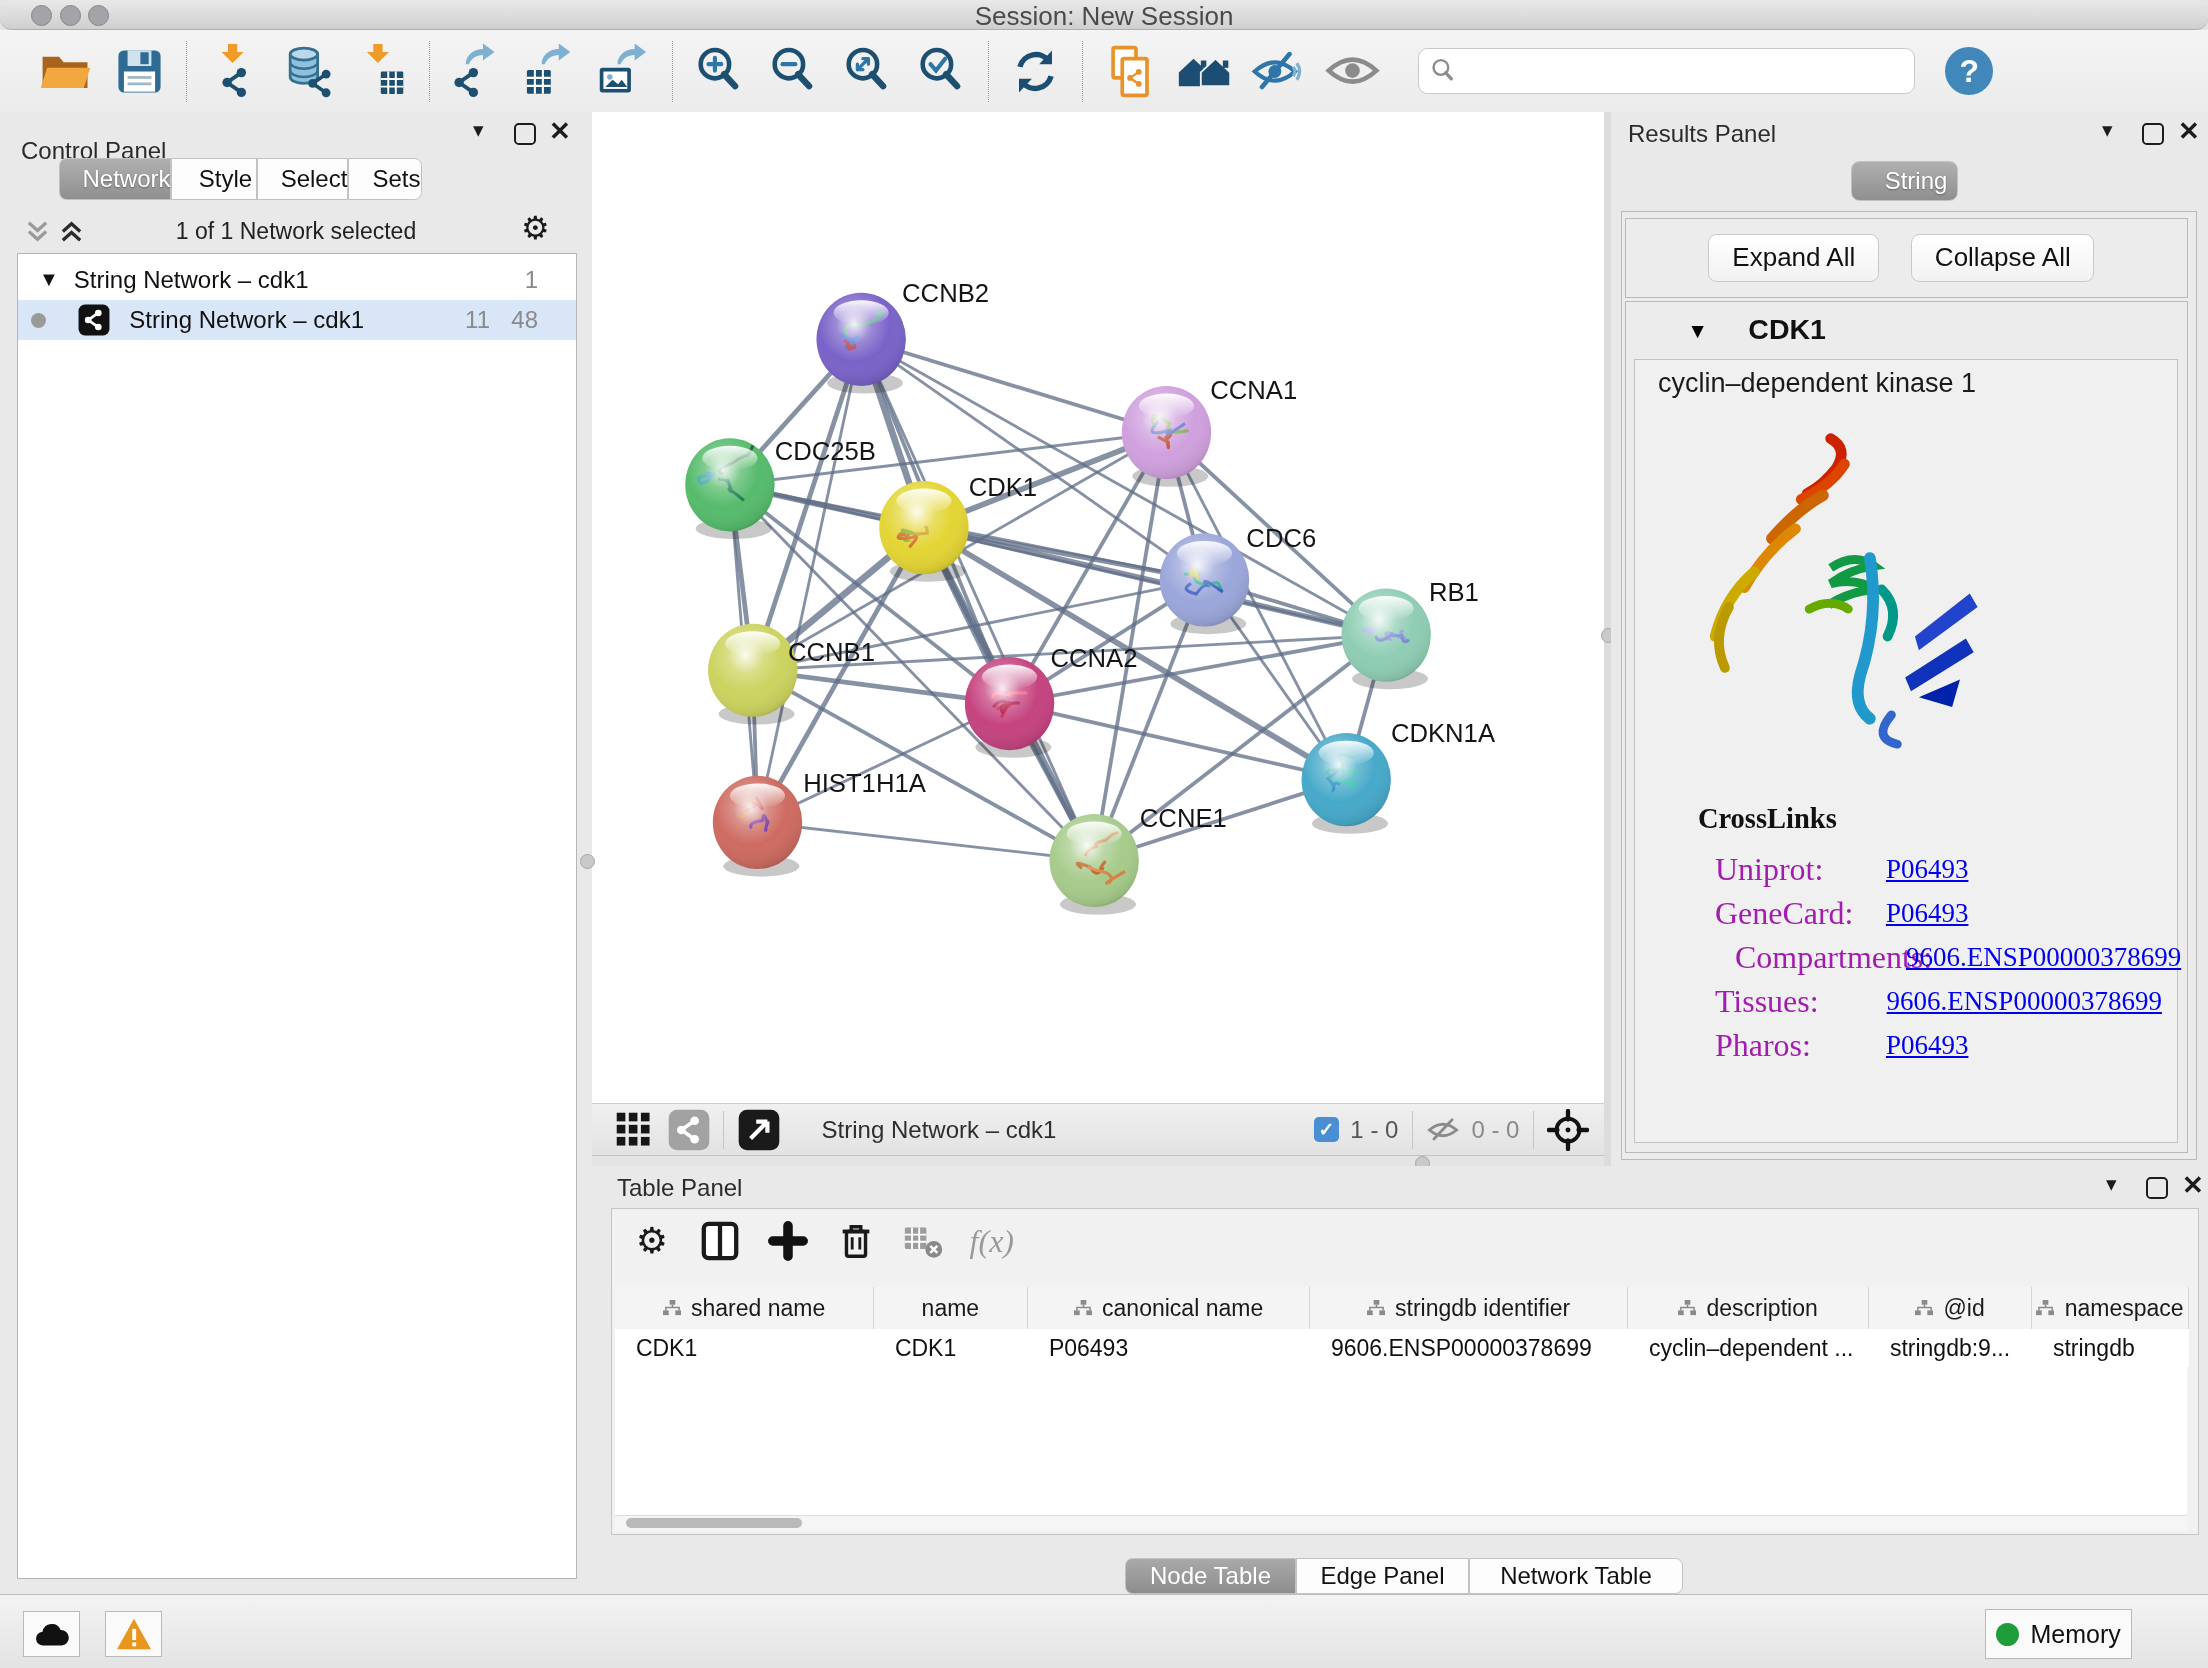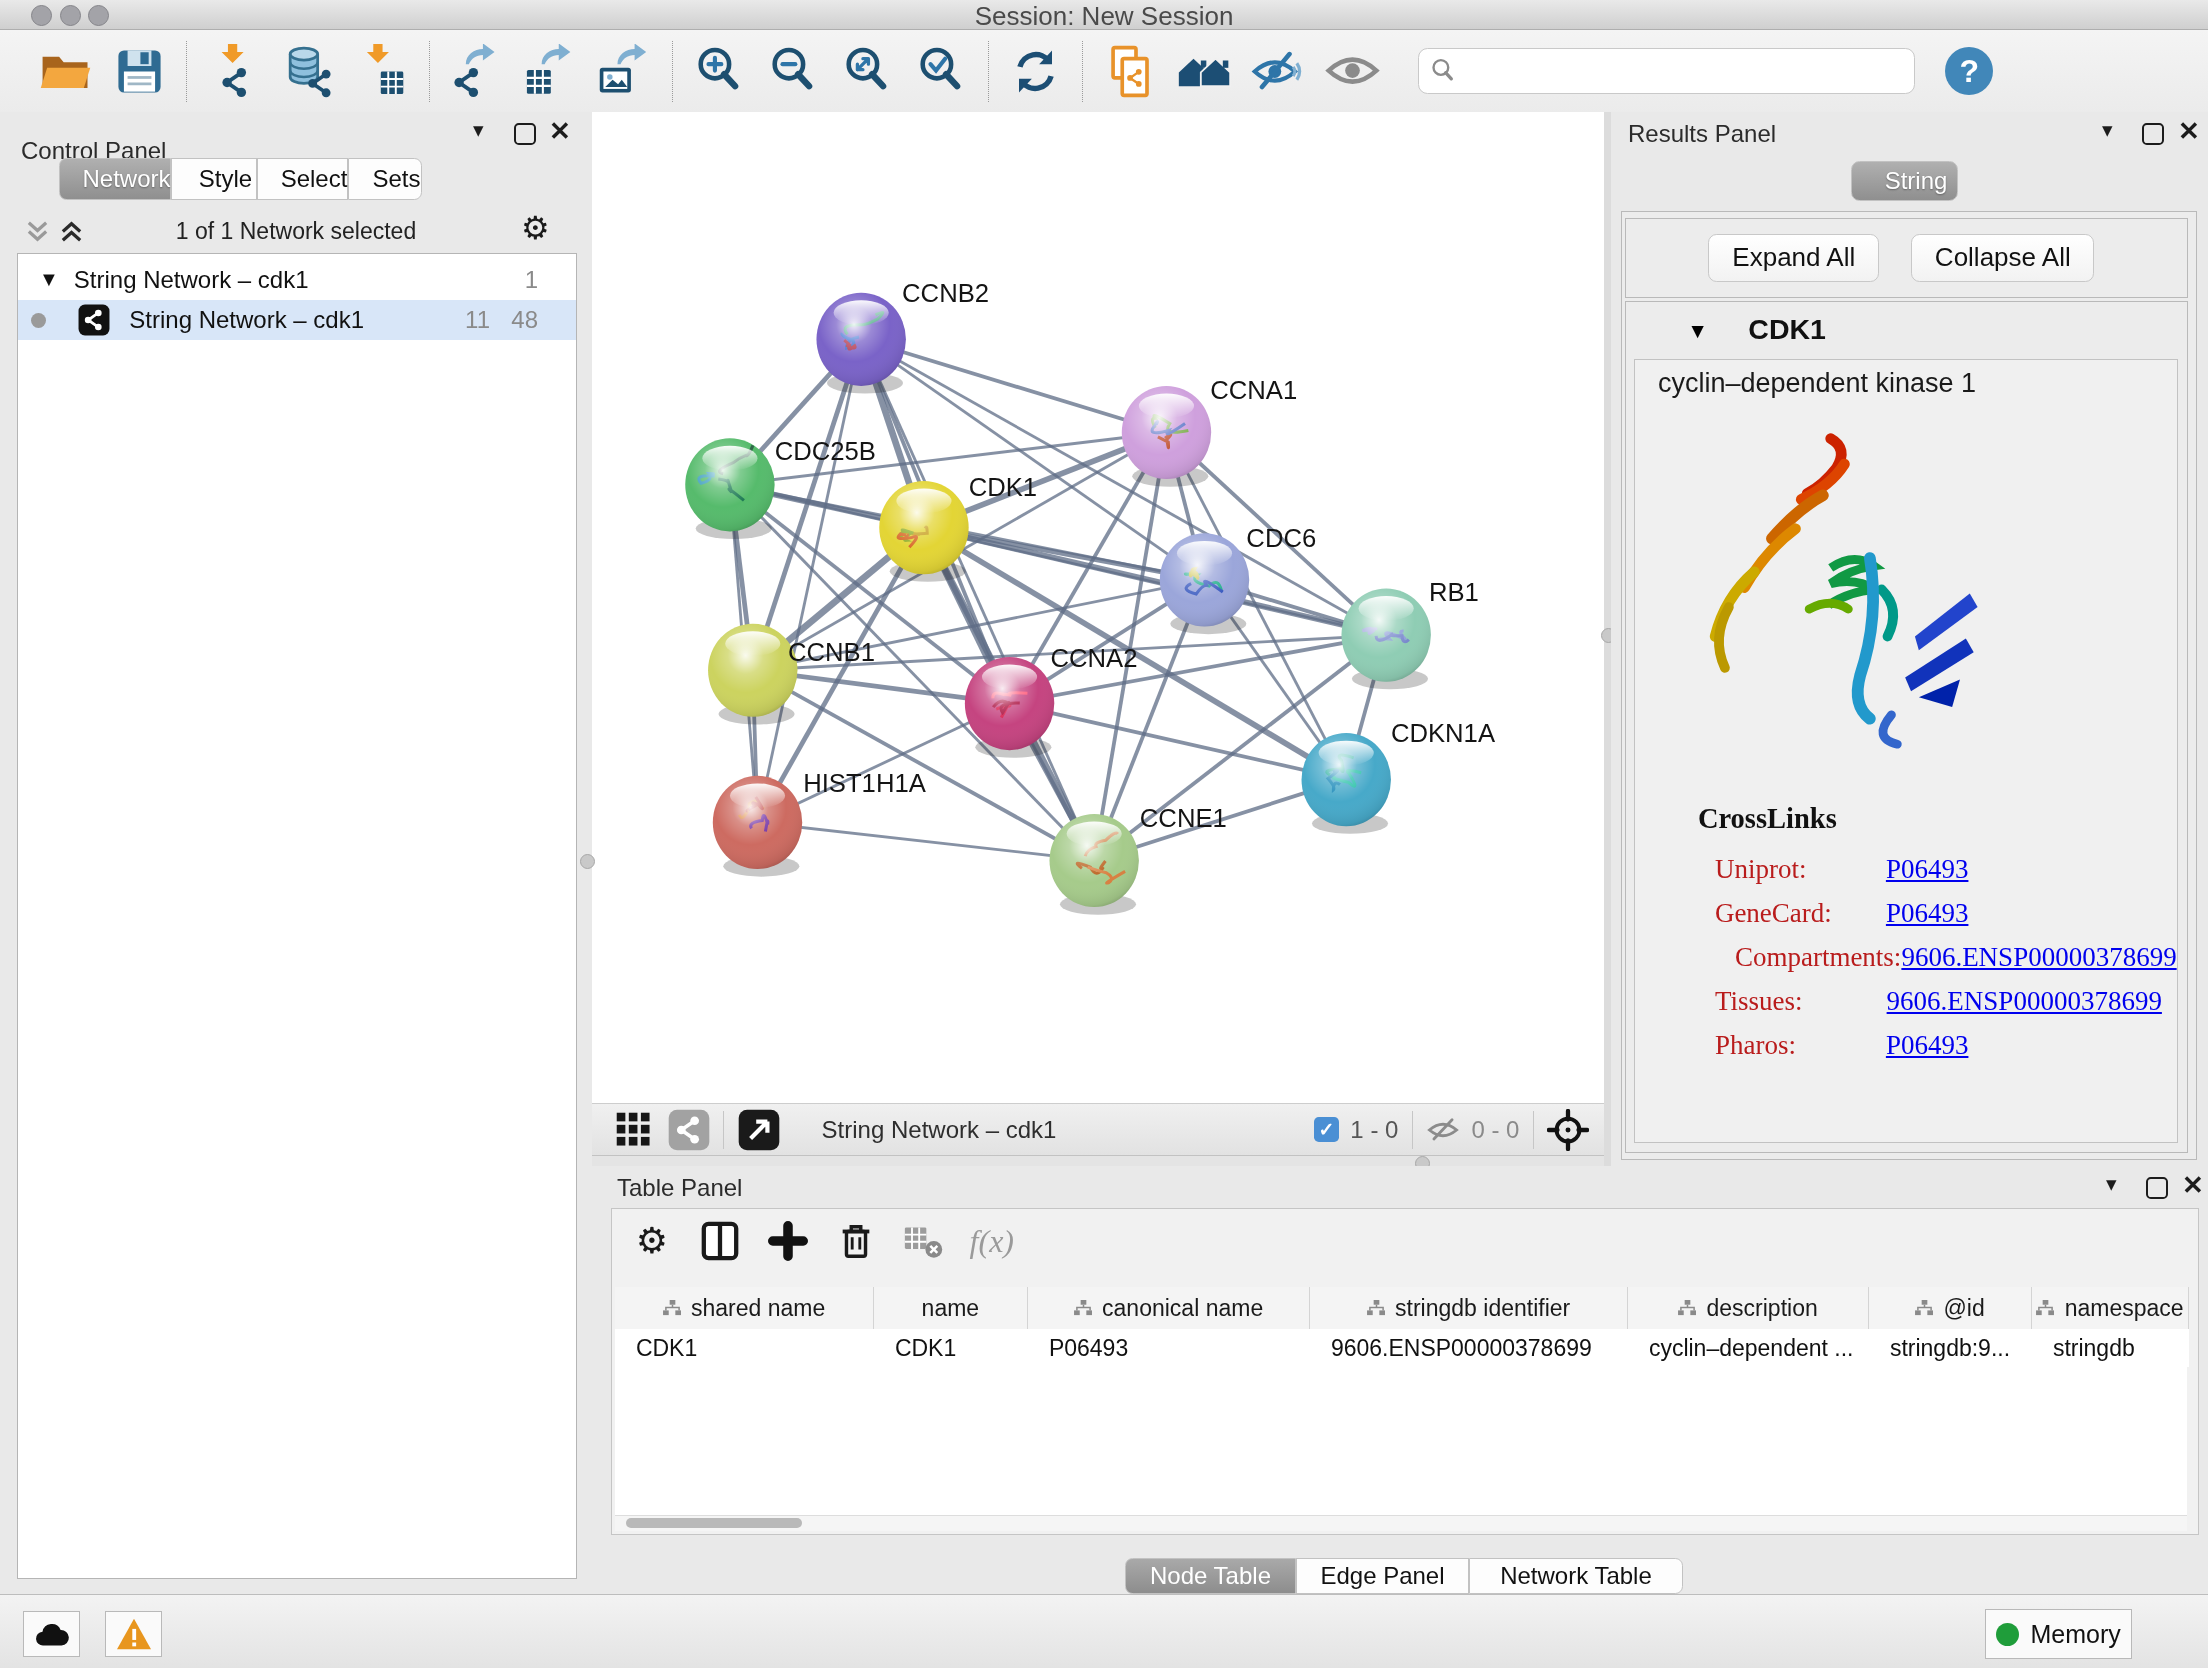--- a/index.html
+++ b/index.html
@@ -1,21 +1,21 @@
 <!DOCTYPE html>
 <html style="font-size:15px"><head>
 <meta charset="utf-8">
 <style>
   html,body{margin:0;padding:0;width:2208px;height:1668px;overflow:hidden;
     font-family:"Liberation Sans",sans-serif;background:#e4e4e4;}
   .abs{position:absolute;}
   #root{position:absolute;left:0;top:0;width:2208px;height:1668px;background:#e4e4e4;}
   
   .titlebar{left:0;top:0;width:2208px;height:28.5px;background:linear-gradient(#e9e9e9,#cfcfcf);
-    border-bottom:1px solid #aeaeae;}
+    border-bottom:1px solid #aeaeae;border-radius:12px;}
   .tlight{position:absolute;top:4.8px;width:19px;height:19px;border-radius:50%;
     background:#a3a3a8;border:1px solid #85858a;}
   .wtitle{position:absolute;top:1px;left:0;width:100%;text-align:center;font-size:26px;color:#4a4a4a;}
   
   .toolbar{left:0;top:29.5px;width:2208px;height:83px;background:linear-gradient(#f4f4f4,#ebebeb);
     border-bottom:1px solid #c6c6c6;display:flex;align-items:center;}
   .tbtn{width:59px;height:59px;margin:0 7.6px;display:flex;align-items:center;justify-content:center;flex:0 0 auto;}
   .tbtn svg{width:55px;height:55px;}
   .tsep{width:0;height:61px;border-left:1.9px dotted #9a9a9a;margin:0 9.5px;flex:0 0 auto;}
   .searchbox{width:476px;height:44px;background:#fff;border:1.9px solid #c9c9c9;border-radius:9.5px;
@@ -46,21 +46,21 @@
     border-top:1px solid #cdcdcd;border-bottom:1px solid #c2c2c2;display:flex;align-items:center;}
   .nbsep{width:0;height:38px;border-left:1px solid #c6c6c6;margin:0 13.3px;}
   .vsplit{left:1604px;top:112px;width:7.6px;height:1054px;background:#dcdcdc;}
   .dot{position:absolute;width:13.3px;height:13.3px;border-radius:50%;background:#c9c9c9;border:1px solid #a8a8a8;}
   
   .rpanel{left:1611px;top:112px;width:597px;height:1054px;background:#e9e9e9;}
   .rbox{position:absolute;border:1.9px solid #b9b9b9;background:#e9e9e9;}
   .btn{background:linear-gradient(#ffffff,#f2f2f2);border:1.9px solid #c8c8c8;border-radius:8.6px;
     font-size:26px;color:#111;display:flex;align-items:center;justify-content:center;}
   .serif{font-family:"Liberation Serif",serif;}
-  .xl-label{font-size:27px;color:#b91c1c;}
+  .xl-label{font-size:32px;color:#a21caf;}
   .xl-link{font-size:27px;color:#0000ee;text-decoration:underline;}
   
   .tpanel{left:592px;top:1166px;width:1617px;height:428px;background:#e9e9e9;}
   .tp-inner{position:absolute;left:19px;top:42px;width:1586px;height:325px;background:#f1f1f1;
     border:1.9px solid #c5c5c5;}
   .ticon{width:53px;height:53px;display:flex;align-items:center;justify-content:center;margin-right:15px;}
   .thead{display:flex;position:absolute;left:2.9px;top:78px;height:42px;background:#f4f4f4;
     border-bottom:1.9px solid #c9c9c9;}
   .thcell{display:flex;align-items:center;justify-content:center;font-size:23px;color:#1a1a1a;
     border-right:1px solid #d4d4d4;box-sizing:border-box;gap:9.5px;overflow:hidden;white-space:nowrap;}

